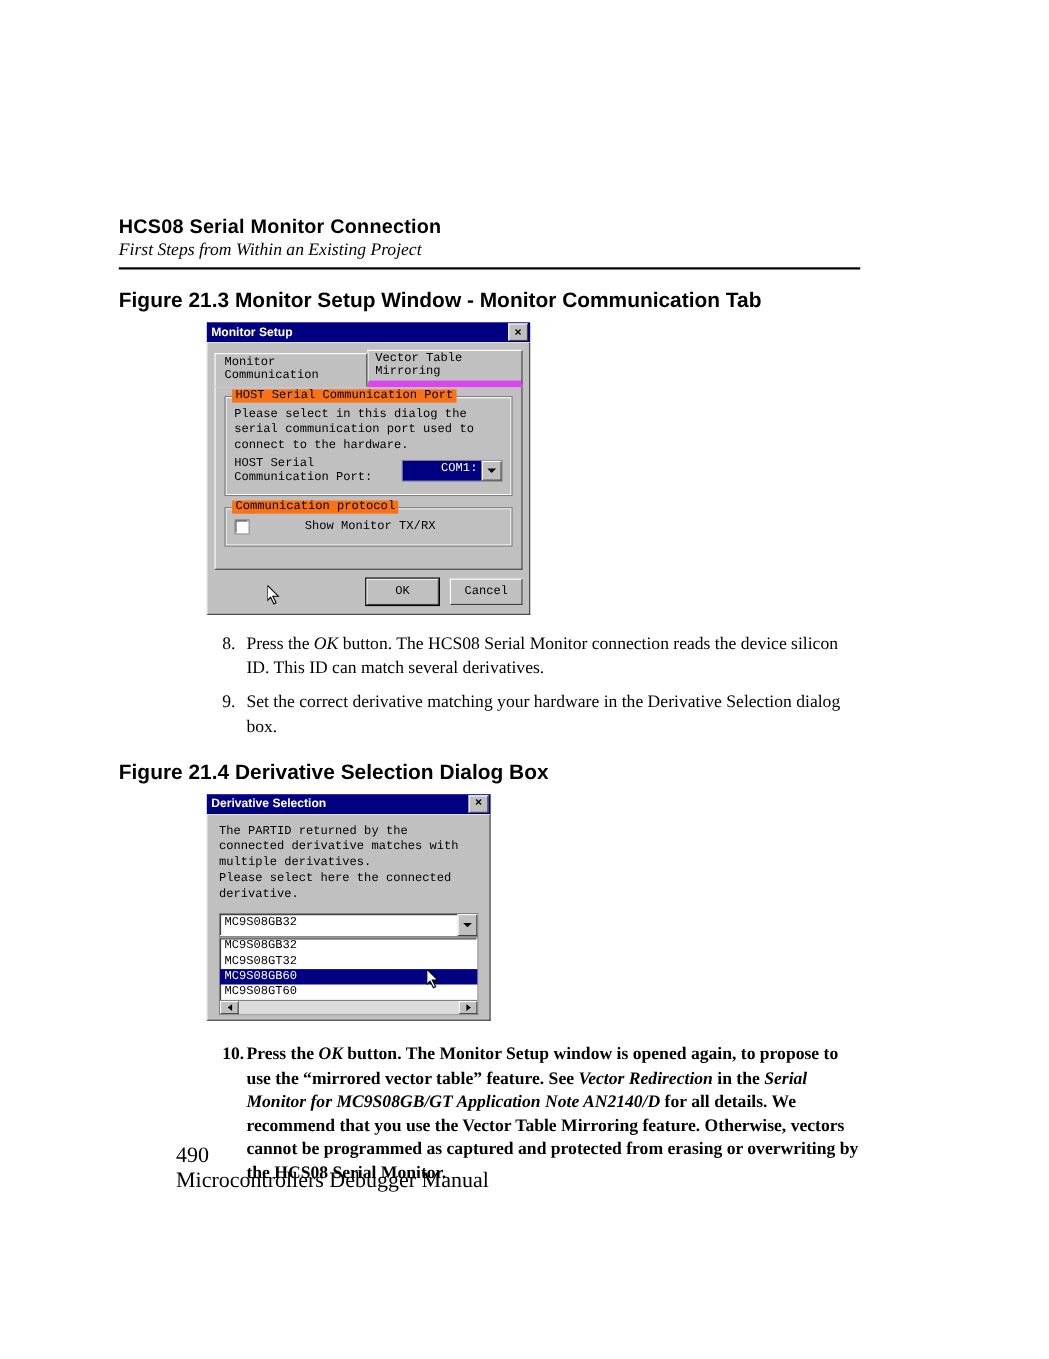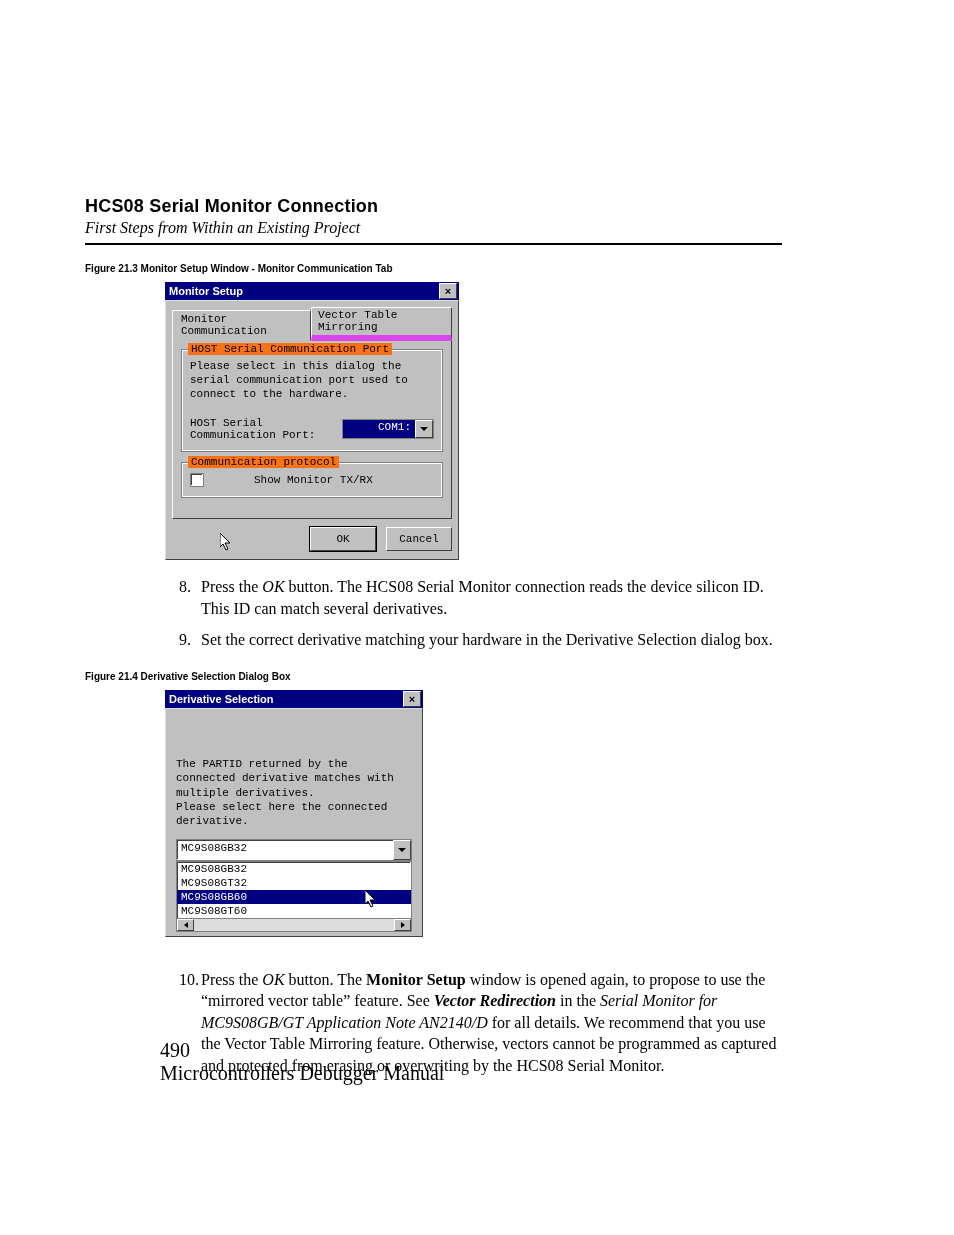--- a/index.html
+++ b/index.html
@@ -8,42 +8,42 @@
     background: #fff;
     width: 954px;
     font-family: "Times New Roman", Times, serif;
     color: #000;
   }
   .page {
     width: 932px;
     height: 1235px;
     position: relative;
     box-sizing: border-box;
-    padding: 196px 150px 0 85px;
+    padding: 196px 150px 0 108px;
   }
   .chapter-title {
     font-family: Arial, Helvetica, sans-serif;
     font-weight: bold;
     font-size: 18px;
     letter-spacing: 0.2px;
   }
   .chapter-sub {
     font-style: italic;
     font-size: 16px;
     margin-top: 2px;
   }
   .rule {
     border: none;
     border-top: 2px solid #000;
     margin: 6px 0 18px 0;
   }
   .fig-title {
     font-family: Arial, Helvetica, sans-serif;
     font-weight: bold;
-    font-size: 10px;
+    font-size: 19px;
     margin-bottom: 8px;
   }
   .fig-wrap {
     margin-left: 80px;
     margin-bottom: 16px;
   }
   
   .dlg1 {
     width: 294px;
     font-family: "MS Sans Serif", Arial, sans-serif;
@@ -326,21 +326,21 @@
       <div class="dlg-body">
         <div class="tabstrip">
           <div class="tab">Monitor Communication</div>
           <div class="tab inactive">Vector Table Mirroring</div>
         </div>
         <div class="tab-pane">
 
           <div class="groupbox">
             <span class="groupbox-label">HOST Serial Communication Port</span>
             <div style="font-size:11px; line-height:1.25;">Please select in this dialog the serial communication port used to connect to the hardware.</div>
-            <div style="margin-top:16px; display:flex; align-items:center; justify-content:space-between;">
+            <div style="margin-top:4px; display:flex; align-items:center; justify-content:space-between;">
               <span>HOST Serial Communication Port:</span>
               <span class="combo">
                 <span class="val sel">COM1:</span>
                 <span class="btn">
                     <span class="tri"></span>
                   </span>
               </span>
             </div>
           </div>
 
@@ -378,21 +378,21 @@
   </div>
 
   <div class="fig-title">Figure 21.4  Derivative Selection Dialog Box</div>
   <div class="fig-wrap">
     <div class="dlg2">
       <div class="titlebar">
         <span>Derivative Selection</span>
         <span class="closebox">×</span>
       </div>
       <div class="dlg-body">
-        <div style="font-size:11px; line-height:1.3; white-space:pre-line;margin-top:40px;">The PARTID returned by the connected derivative matches with multiple derivatives.
+        <div style="font-size:11px; line-height:1.3; white-space:pre-line;">The PARTID returned by the connected derivative matches with multiple derivatives.
 Please select here the connected derivative.</div>
 
         <div class="combo2">
           <span class="val">MC9S08GB32</span>
           <span class="btn">
               <span class="tri"></span>
             </span>
         </div>
 
         <div class="listbox" style="position:relative;">
@@ -410,21 +410,21 @@
               </div>
           </div>
           <svg class="cursor" style="position:absolute; right:32px; top:28px;" viewBox="0 0 14 20">
             <path d="M0 0 L0 14 L3 11 L6 17 L8 16 L5 10 L10 10 Z" fill="#fff" stroke="#000" stroke-width="1"></path>
           </svg>
         </div>
       </div>
     </div>
   </div>
 
-  <div class="numlist" style="margin-top:32px;">
+  <div class="numlist" style="margin-top:20px;font-weight:bold;">
     <div class="item">
       <div class="num">10.</div>
       <div class="txt">
         <span>Press the </span><em>OK</em><span> button. The </span><strong>Monitor Setup</strong><span> window is opened again, to propose to use the “mirrored vector table” feature. See </span><strong><em>Vector Redirection</em></strong><span> in the </span><em>Serial Monitor for MC9S08GB/GT Application Note AN2140/D</em><span> for all details. We recommend that you use the Vector Table Mirroring feature. Otherwise, vectors cannot be programmed as captured and protected from erasing or overwriting by the HCS08 Serial Monitor.</span>
       </div>
     </div>
   </div>
 
   <div class="footer">
     <span class="pgnum">490</span>

